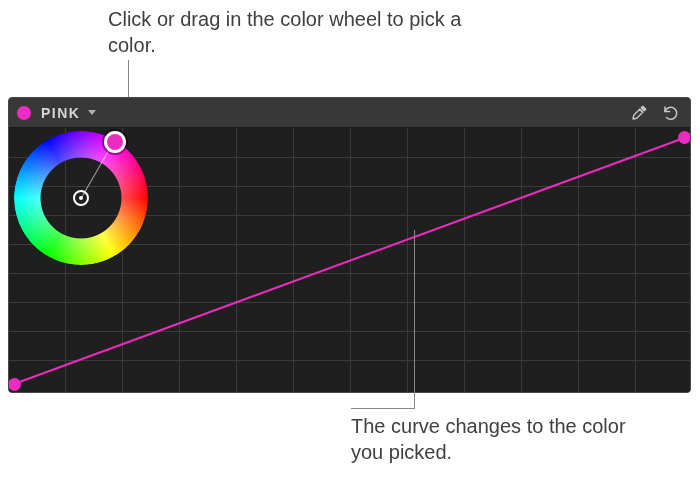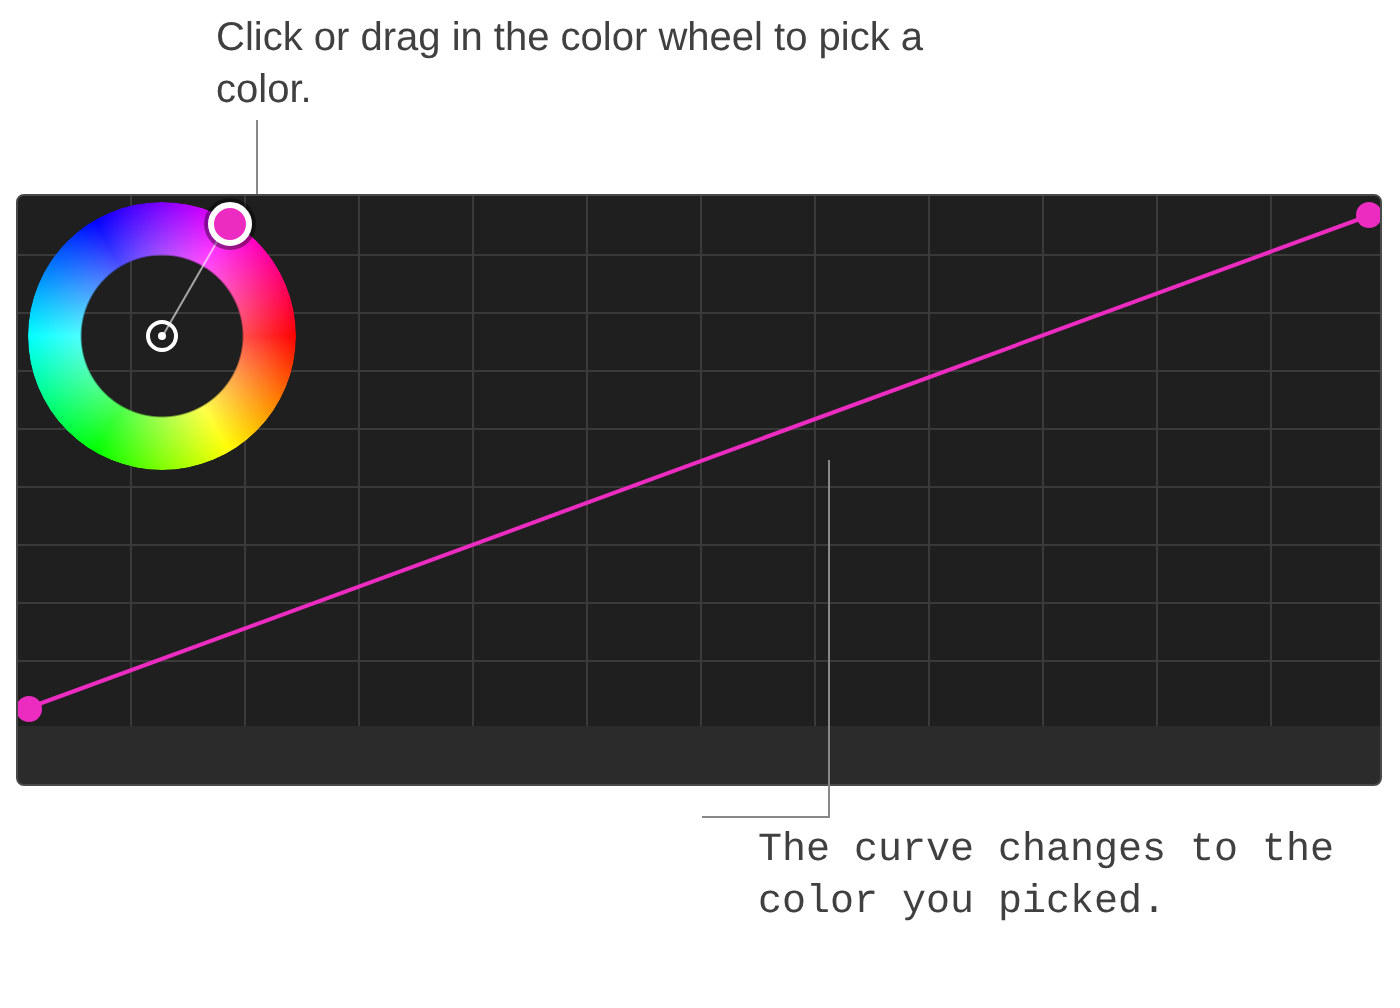--- a/index.html
+++ b/index.html
@@ -11,21 +11,21 @@
       position: relative;
       overflow: hidden;
     }
     .callout {
       position: absolute;
       font-size: 20px;
       line-height: 1.3;
       color: #404040;
     }
     .callout-top { top: 6px; left: 108px; width: 400px; }
-    .callout-bottom { top: 413px; left: 379px; width: 310px; text-align: left; font-family: Liberation Mono, monospace; }
+    .callout-bottom { top: 413px; left: 351px; width: 310px; text-align: left; }
     .leader {
       position: absolute;
       background: #888;
     }
     .leader-1 { left: 128px; top: 60px; width: 1px; height: 82px; }
     .leader-2 { left: 414px; top: 230px; width: 1px; height: 178px; }
     .leader-2h { left: 351px; top: 408px; width: 64px; height: 1px; }
 
     .panel {
       position: absolute;
@@ -171,20 +171,41 @@
     .ep-start { left: -1px; top: 250px; }
     .ep-end   { left: 669px; top: 3px; }
   </style>
 </head>
 <body>
 
 <div class="callout callout-top">Click or drag in the color wheel to pick a color.</div>
 <div class="leader leader-1"></div>
 
 <div class="panel">
+  <div class="panel-header">
+    <div class="swatch" style="background: rgb(236, 44, 192);"></div>
+    <div class="color-select">
+      <span>PINK</span>
+      <span class="chev"></span>
+    </div>
+    <div class="header-spacer"></div>
+    <div class="hdr-icon">
+      <svg viewBox="0 0 24 24" fill="none" stroke="currentColor" stroke-width="1.8" stroke-linecap="round" stroke-linejoin="round">
+        <path d="M4 20l5-1 8-8-4-4-8 8-1 5z"></path>
+        <path d="M13 7l4 4"></path>
+        <path d="M15 5l4 4 2-2-4-4-2 2z" fill="currentColor"></path>
+      </svg>
+    </div>
+    <div class="hdr-icon">
+      <svg viewBox="0 0 24 24" fill="none" stroke="currentColor" stroke-width="2" stroke-linecap="round" stroke-linejoin="round">
+        <path d="M4 10a8 8 0 1 1 2 8"></path>
+        <polyline points="4 4 4 10 10 10"></polyline>
+      </svg>
+    </div>
+  </div>
 
   <div class="grid-area">
 
     <div class="grid-line-h" style="top:29px"></div>
     <div class="grid-line-h" style="top:58px"></div>
     <div class="grid-line-h" style="top:87px"></div>
     <div class="grid-line-h" style="top:116px"></div>
     <div class="grid-line-h" style="top:145px"></div>
     <div class="grid-line-h" style="top:174px"></div>
     <div class="grid-line-h" style="top:203px"></div>

